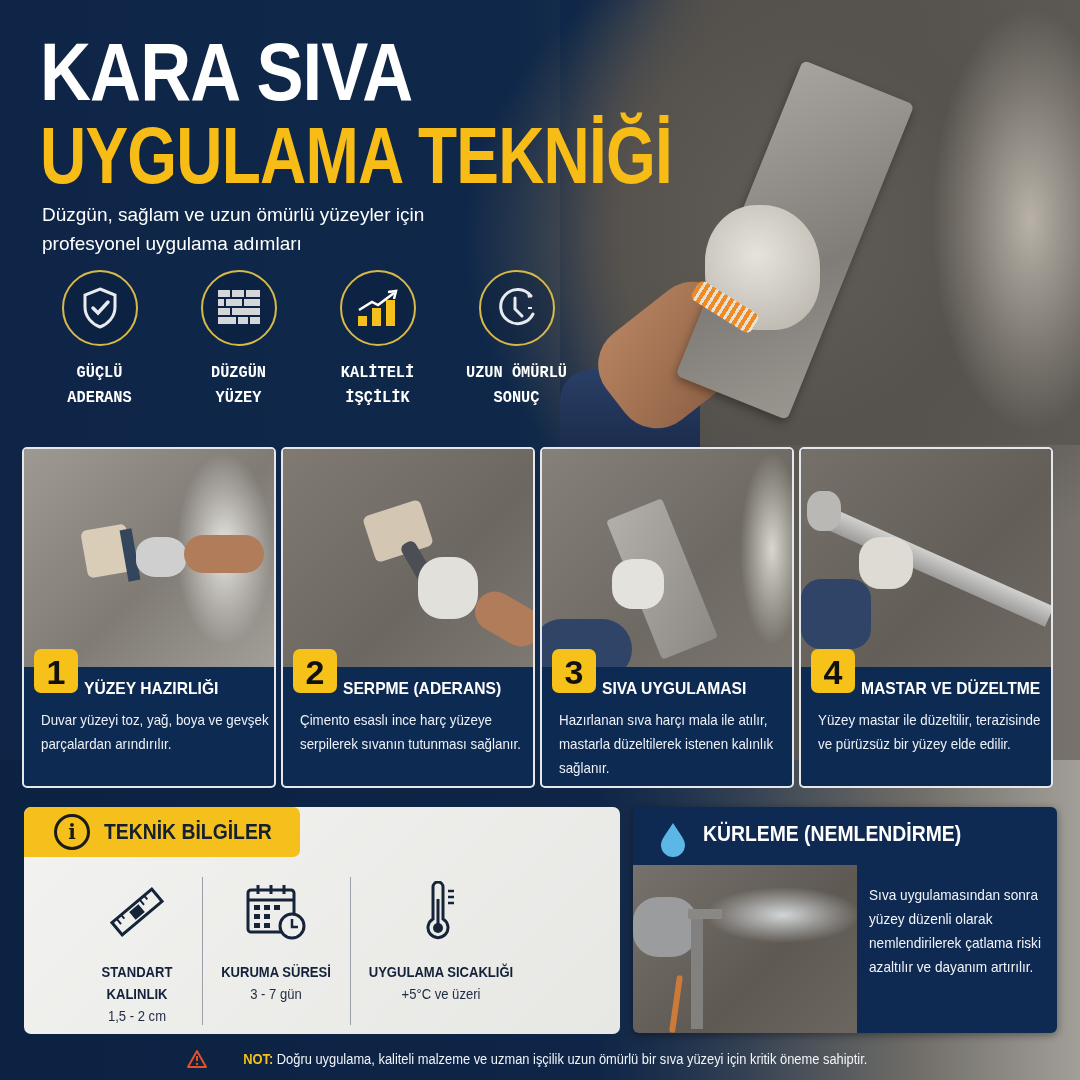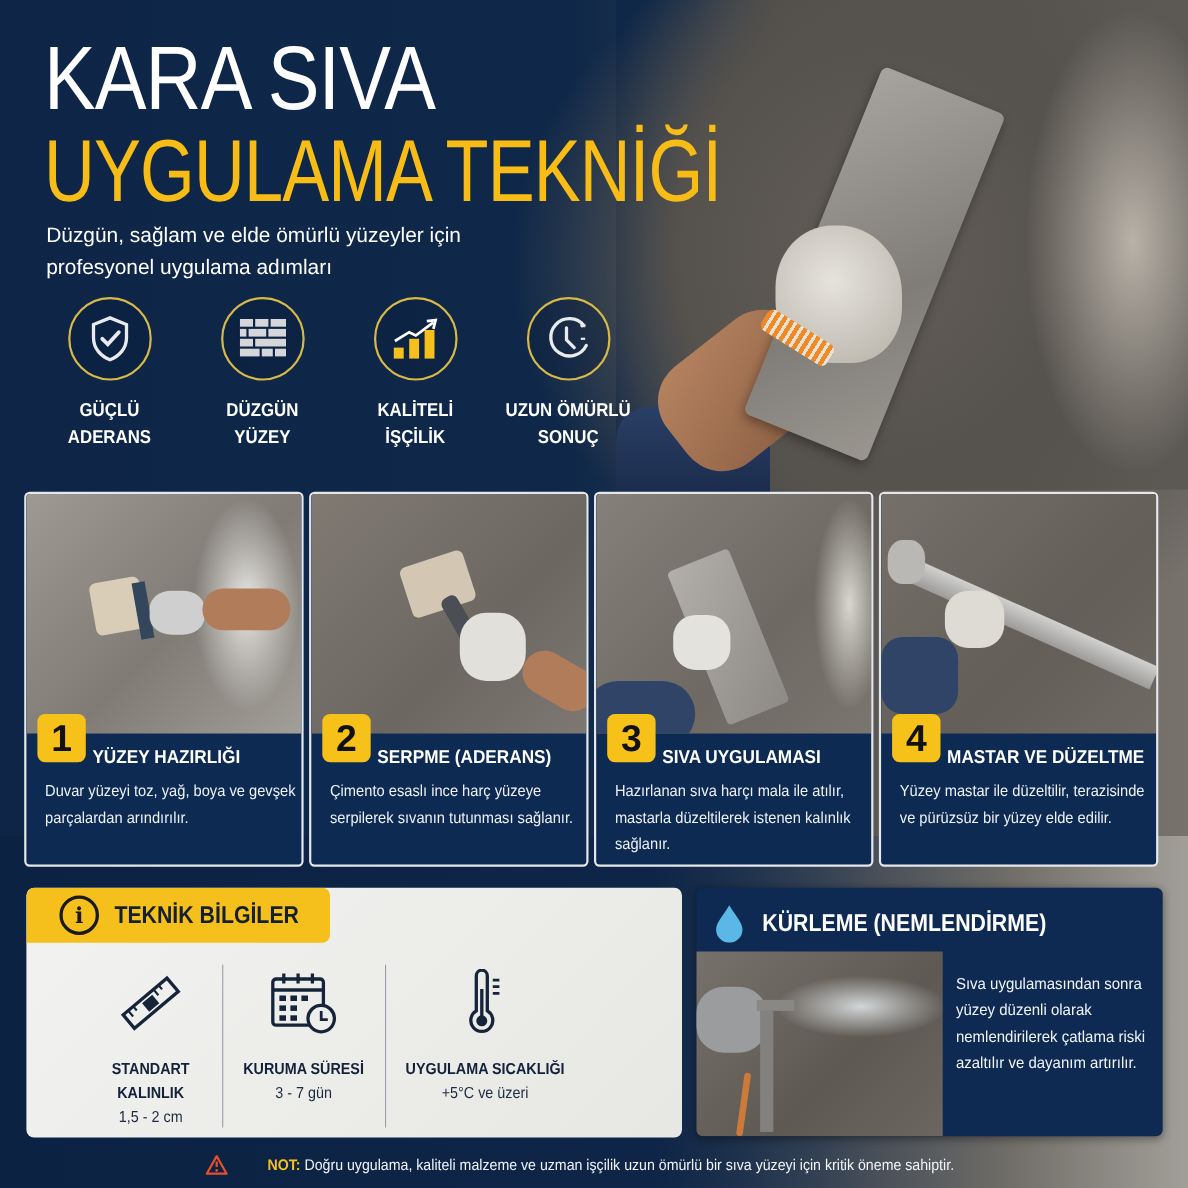--- a/index.html
+++ b/index.html
@@ -53,40 +53,40 @@
   .sleeve {
     position: absolute; left: 560px; top: 370px; width: 140px; height: 80px;
     background: linear-gradient(180deg, #2a3f66, #1b2c4c);
     border-radius: 30px 30px 0 0;
   }
 
   
   .title {
     position: absolute; left: 40px; top: 30px;
     font-family: "Liberation Sans", sans-serif;
-    font-weight: 400; letter-spacing: -1px;
+    font-weight: 700; letter-spacing: -1px;
   }
   .title-line1 {
     font-size: 82px; line-height: 84px; color: #ffffff;
     transform: scaleX(0.86); transform-origin: left;
     white-space: nowrap;
   }
   .title-line2 {
     font-size: 80px; line-height: 84px; color: #f7bc16;
     transform: scaleX(0.80); transform-origin: left;
     white-space: nowrap;
   }
   .subtitle {
     position: absolute; left: 42px; top: 200px; width: 480px;
     font-size: 19px; line-height: 29px; color: #ffffff;
   }
 
   
   .features { position: absolute; left: 30px; top: 270px; display: flex; }
-  .feature { width: 139px; text-align: center; }
+  .feature { width: 139px; text-align: center; font-family: Liberation Mono, monospace; }
   .feature-circle {
     width: 76px; height: 76px; margin: 0 auto;
     border: 2px solid #d7b948; border-radius: 50%;
     display: flex; align-items: center; justify-content: center;
     background: rgba(10,30,60,0.4);
   }
   .feature-label {
     margin-top: 14px; font-size: 17px; line-height: 25px; font-weight: 700;
     color: #ffffff; white-space: pre-line;
     transform: scaleX(0.9);
@@ -143,21 +143,21 @@
   .tech-icon { height: 70px; display: flex; align-items: center; justify-content: center; }
   .tech-label { margin-top: 14px; font-size: 14.5px; font-weight: 700; line-height: 22px; color: #13213a; white-space: pre-line; transform: scaleX(0.9); }
   .tech-value { font-size: 14.5px; line-height: 22px; color: #1d2a40; white-space: pre-line; transform: scaleX(0.9); }
 
   
   .cure {
     position: absolute; left: 633px; top: 807px; width: 424px; height: 226px;
     background: #0e2a52; border-radius: 6px; overflow: hidden;
     box-shadow: 0 2px 8px rgba(0,0,0,0.4);
   }
-  .cure-header { position: absolute; left: 16px; top: 14px; display: flex; align-items: center; gap: 16px; }
+  .cure-header { position: absolute; left: 26px; top: 14px; display: flex; gap: 16px; }
   .cure-title { font-size: 22px; font-weight: 700; color: #fff; transform: scaleX(0.88); transform-origin: left; white-space: nowrap; }
   .cure-photo {
     position: absolute; left: 0; top: 58px; width: 224px; height: 168px;
     background:
       radial-gradient(ellipse 110px 40px at 150px 50px, rgba(230,235,238,0.85), rgba(230,235,238,0) 70%),
       linear-gradient(135deg, #77716b, #5e5953 60%, #6b6660);
   }
   .cure-text {
     position: absolute; left: 236px; top: 76px; width: 190px;
     font-size: 14.5px; line-height: 24px; color: #f1f4f8;
@@ -183,21 +183,21 @@
 <div class="sleeve"></div>
 <div class="arm"></div>
 <div class="trowel"></div>
 <div class="glove"></div>
 <div class="cuff"></div>
 
 <div class="title">
   <div class="title-line1">KARA SIVA</div>
   <div class="title-line2">UYGULAMA TEKNİĞİ</div>
 </div>
-<div class="subtitle">Düzgün, sağlam ve elde ömürlü yüzeyler için profesyonel uygulama adımları</div>
+<div class="subtitle">Düzgün, sağlam ve uzun ömürlü yüzeyler için profesyonel uygulama adımları</div>
 
 <div class="features">
   <div class="feature">
     <div class="feature-circle">
       <svg width="40" height="44" viewBox="0 0 40 44">
         <path d="M20 3 L35 9 V21 C35 31 28 38 20 41 C12 38 5 31 5 21 V9 Z" fill="none" stroke="#e8eaee" stroke-width="3"></path>
         <path d="M13 22 L18 27 L28 16" fill="none" stroke="#e8eaee" stroke-width="3.5" stroke-linecap="round"></path>
       </svg>
     </div>
     <div class="feature-label">GÜÇLÜ

